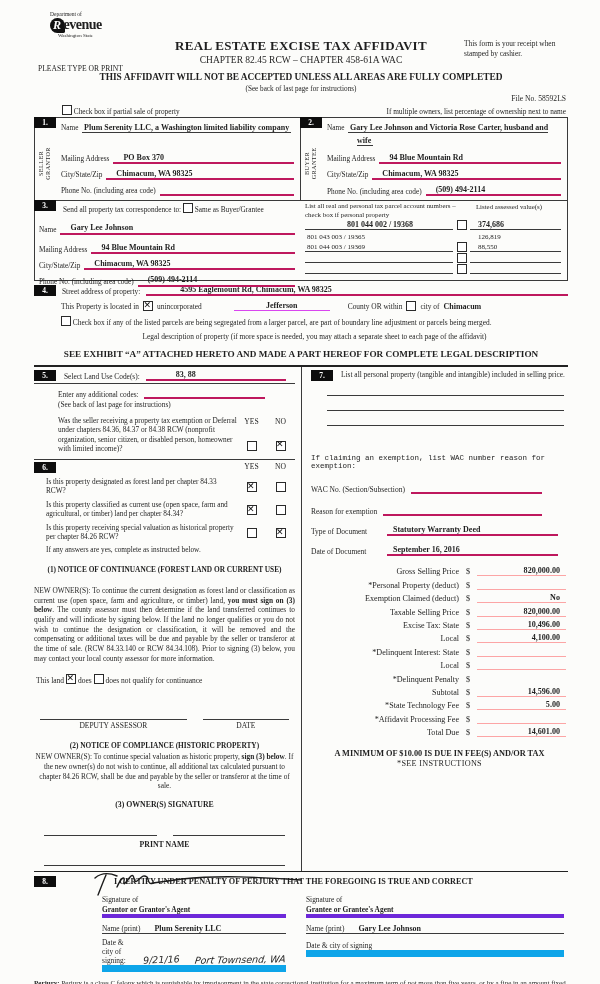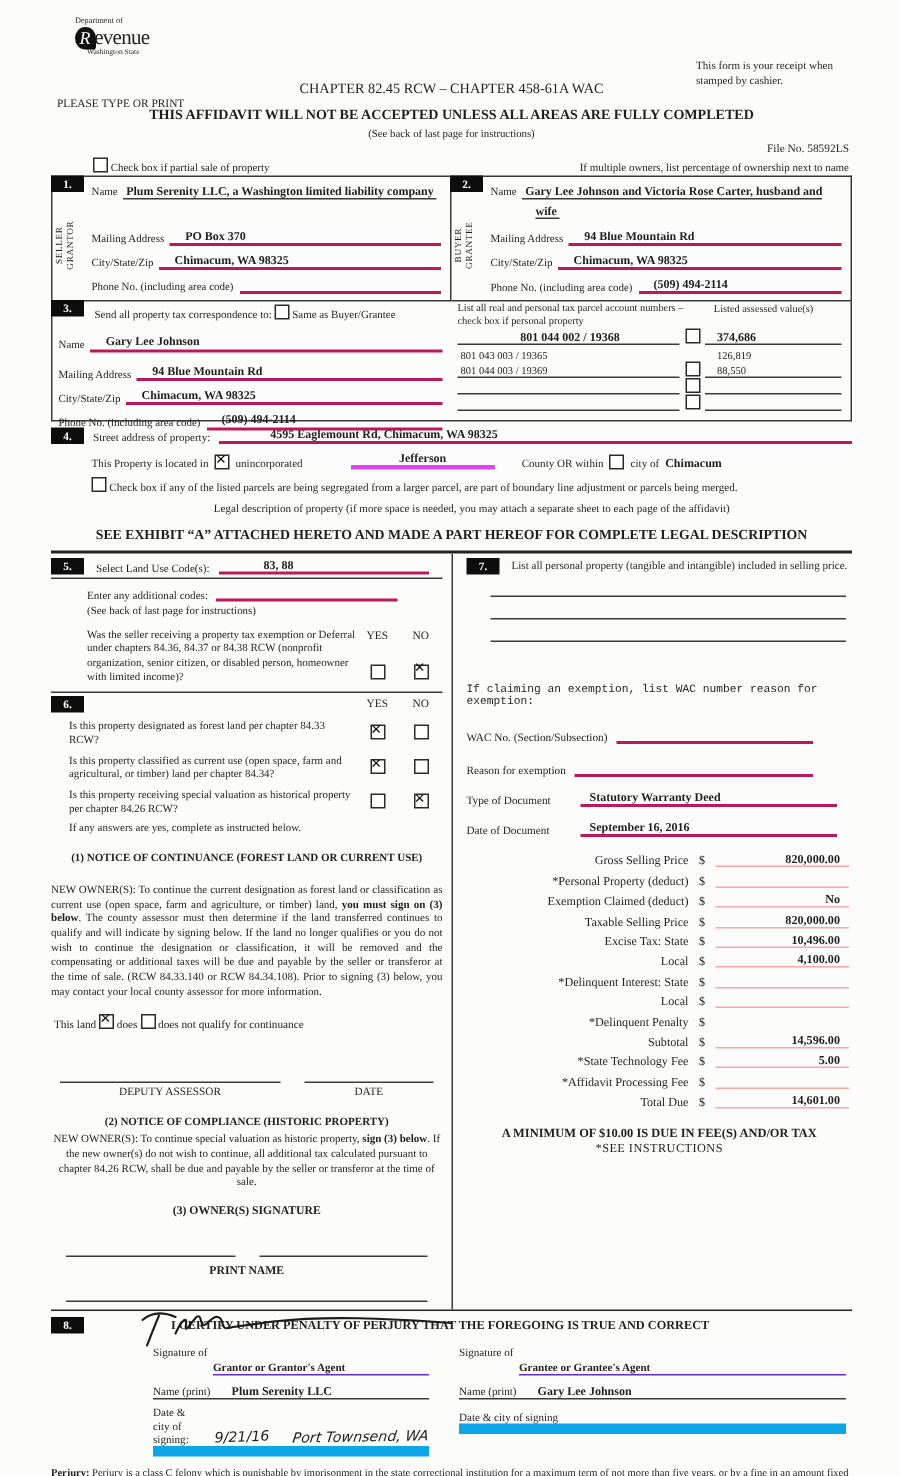--- a/index.html
+++ b/index.html
@@ -11,21 +11,21 @@
   .b{font-weight:bold;}
   .cb{display:inline-block;width:8px;height:8px;border:1px solid #2a2a2a;position:relative;vertical-align:-1px;background:#fff;flex:none;}
   .cb.checked::after{content:"\2715";position:absolute;left:-0.5px;top:-1.5px;font-size:9px;line-height:9px;font-family:"DejaVu Sans",sans-serif;color:#111;}
   .tabi{display:inline-block;background:#0d0d0d;color:#fff;font-weight:bold;font-size:7.5px;width:22px;height:11px;line-height:11px;text-align:center;vertical-align:middle;flex:none;}
   .ul{border-bottom:1px solid #3a3a3a;}
 
   
   .hdr{position:relative;height:94px;}
   .logo{position:absolute;left:2px;top:2px;line-height:1;}
   .logo-dept{font-size:5.5px;margin-left:14px;}
-  .logo-main{font-size:14px;font-weight:normal;letter-spacing:-0.5px;padding-left:14px;}
+  .logo-main{font-size:14px;font-weight:bold;letter-spacing:-0.5px;padding-left:14px;}
   .logo-rmark{display:inline-block;background:#111;color:#fff;border-radius:60% 60% 15% 60%;padding:1px 4px 2px 3px;font-style:italic;font-size:12px;margin-right:-1px;}
   .logo-state{font-size:5px;margin-left:22px;}
   .please{position:absolute;left:4px;top:54px;font-size:7.6px;}
   .hdr-title{position:absolute;left:50%;transform:translateX(-50%);top:28px;white-space:nowrap;font-weight:bold;font-size:13px;letter-spacing:0.3px;}
   .hdr-sub{position:absolute;left:50%;transform:translateX(-50%);top:45px;white-space:nowrap;font-size:9.5px;}
   .receipt{position:absolute;right:0;top:29px;width:104px;font-size:7.4px;line-height:1.3;}
   .warn{position:absolute;left:0;right:0;top:62px;text-align:center;font-weight:bold;font-size:9.4px;}
   .seeback{position:absolute;left:0;right:0;top:75px;text-align:center;font-size:7.2px;}
   .fileno{position:absolute;right:2px;top:84px;font-size:7.6px;}
   .row-partial{display:flex;justify-content:space-between;font-size:7.3px;margin:1px 2px 1px 28px;align-items:flex-end;}
@@ -56,21 +56,21 @@
   .p-num.main{font-weight:bold;text-align:center;font-size:8px;}
   .p-cb{width:17px;text-align:center;}
   .p-val{flex:1;padding-left:8px;font-size:7px;}
   .p-val.main{font-weight:bold;font-size:8px;}
 
   
   .sec4{margin-top:4px;font-size:7.4px;}
   .s4row{display:flex;align-items:flex-end;}
   .s4row .lbl{white-space:nowrap;margin:0 6px;}
   .s4b{margin:5px 0 0 27px;display:flex;align-items:flex-end;gap:4px;flex-wrap:nowrap;}
-  .county{display:inline-block;width:96px;text-align:center;font-weight:bold;font-size:8px;border-bottom:3px solid #d946ef;}
+  .county{display:inline-block;width:96px;text-align:center;font-weight:bold;font-size:8px;border-bottom:1px solid #d946ef;}
   .s4c{margin:5px 0 0 27px;}
   .s4d{margin:5px 0 0 27px;text-align:center;}
   .exhibit{text-align:center;font-weight:bold;font-size:9.2px;margin:8px 0 6px;}
 
   
   .cols{display:flex;border-top:2px solid #222;border-bottom:1px solid #222;}
   .colL{width:268px;border-right:1px solid #3a3a3a;padding:3px 6px 5px 0;box-sizing:border-box;}
   .colR{flex:1;padding:3px 0 5px 9px;display:flex;flex-direction:column;}
 
   .s5row{display:flex;align-items:flex-end;}
@@ -121,21 +121,21 @@
 
   
   .sec8{position:relative;padding-top:4px;font-size:7.4px;}
   .certify{display:flex;align-items:center;}
   .certify .txt{font-weight:bold;font-size:8.2px;margin-left:58px;}
   .sig-svg{position:absolute;left:56px;top:-4px;}
   .s8cols{display:flex;margin-top:8px;}
   .s8L{width:266px;box-sizing:border-box;padding-left:68px;padding-right:14px;}
   .s8R{flex:1;padding-left:6px;padding-right:4px;}
   .sigof{line-height:1.3;}
-  .agent-row{border-bottom:1px solid #6d28d9;font-weight:bold;margin-left:40px;}
+  .agent-row{border-bottom:4px solid #6d28d9;font-weight:bold;}
   .nprow{display:flex;align-items:flex-end;border-bottom:1px solid #3a3a3a;margin-top:4px;min-height:11px;}
   .nprow .vb{font-weight:bold;font-size:8px;padding-left:14px;}
   .dcrow{display:flex;align-items:flex-end;border-bottom:7px solid #0ea5e9;margin-top:4px;min-height:12px;position:relative;}
   .hw{font-family:"DejaVu Sans",sans-serif;font-style:italic;font-size:9.5px;display:inline-block;transform:rotate(-2deg);white-space:nowrap;}
   .hw2{margin-left:16px;transform:rotate(-1deg) skewX(-8deg);}
 
   .perjury{margin-top:7px;font-size:7px;line-height:1.35;border-bottom:1px solid #3a3a3a;padding-bottom:3px;}
   .footer{display:flex;align-items:center;justify-content:space-between;padding:2.5px 0 3px;}
 </style>
 </head>
@@ -144,20 +144,21 @@
 <div class="page">
  <div class="inner">
 
   <div class="hdr">
     <div class="logo">
       <div class="logo-dept">Department of</div>
       <div class="logo-main"><span class="logo-rmark">R</span><span>evenue</span></div>
       <div class="logo-state">Washington State</div>
     </div>
     <div class="please">PLEASE TYPE OR PRINT</div>
+    <div class="hdr-title">REAL ESTATE EXCISE TAX AFFIDAVIT</div>
     <div class="hdr-sub">CHAPTER 82.45 RCW – CHAPTER 458-61A WAC</div>
     <div class="receipt">This form is your receipt when stamped by cashier.</div>
     <div class="warn">THIS AFFIDAVIT WILL NOT BE ACCEPTED UNLESS ALL AREAS ARE FULLY COMPLETED</div>
     <div class="seeback">(See back of last page for instructions)</div>
     <div class="fileno">File No. 58592LS</div>
   </div>
 
   <div class="row-partial">
     <span><span class="cb"></span> <span>Check box if partial sale of property</span></span>
     <span>If multiple owners, list percentage of ownership next to name</span>

